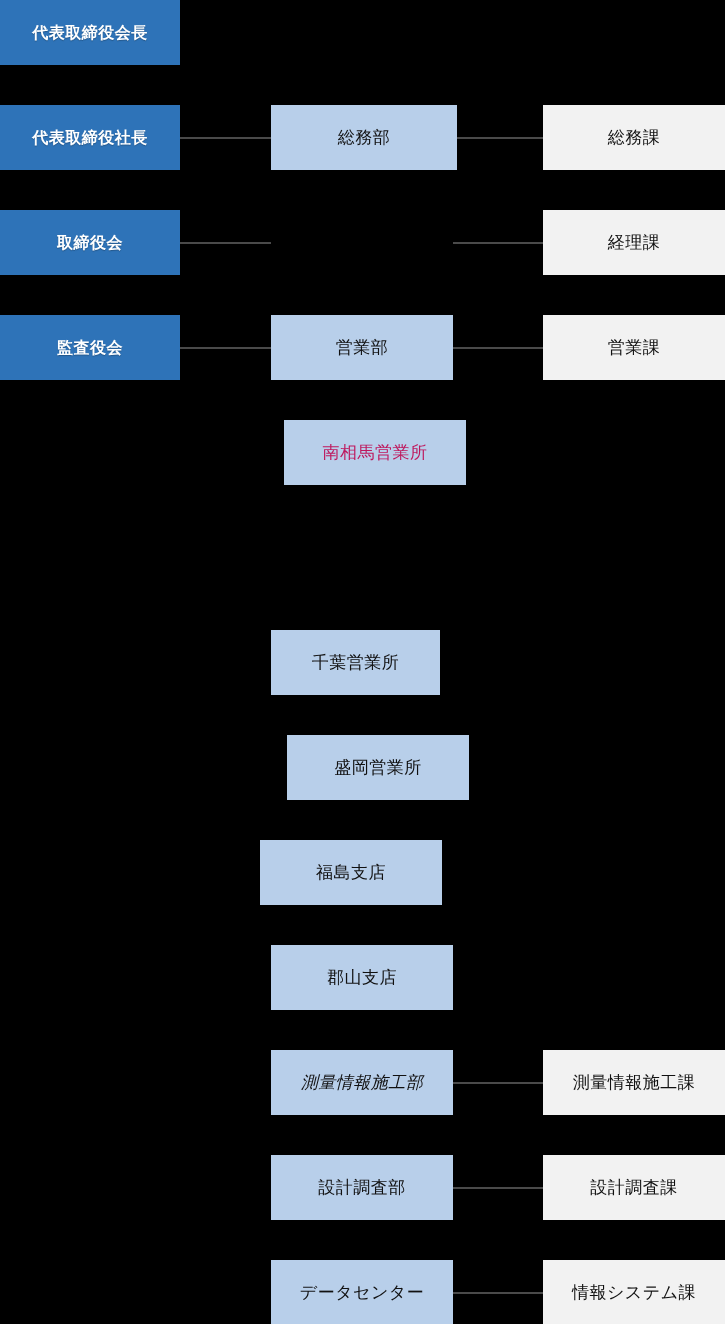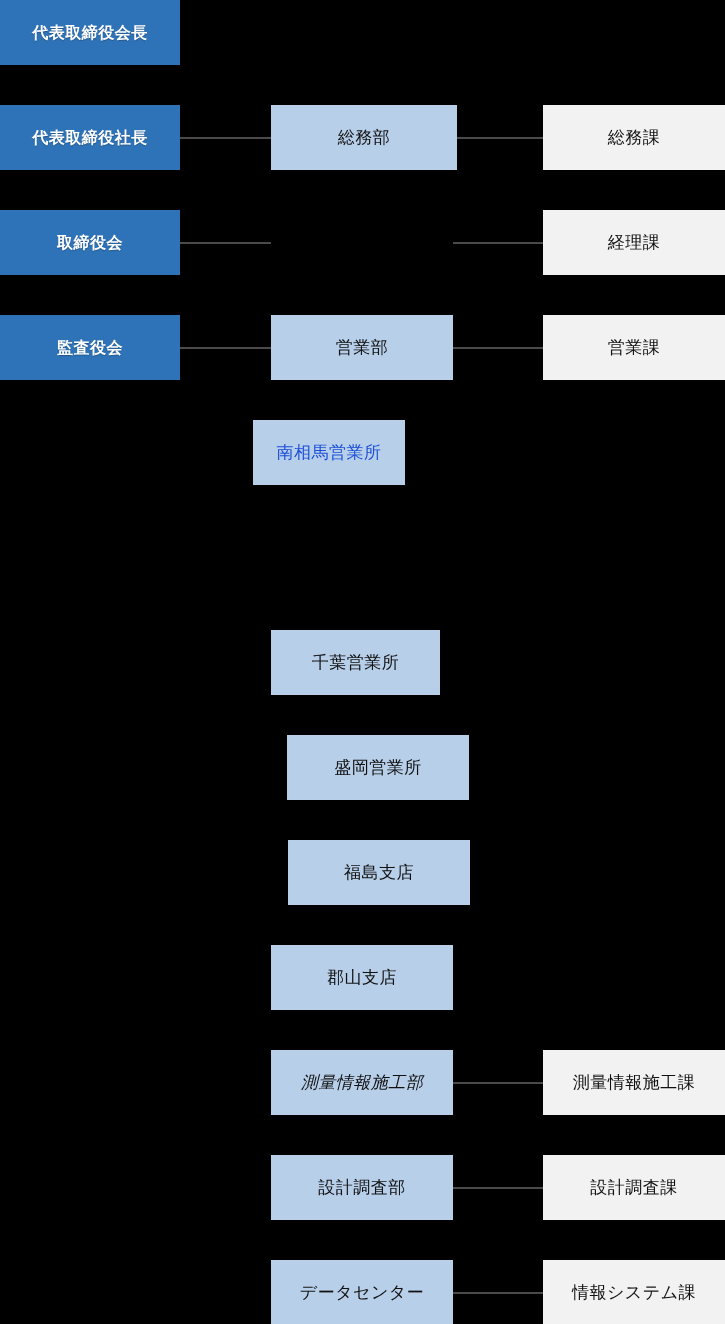--- a/index.html
+++ b/index.html
@@ -70,24 +70,24 @@
     <div class="connector" style="left: 453px; top: 242px; width: 90px;"></div>
     <div class="connector" style="left: 453px; top: 1082px; width: 90px;"></div>
     <div class="connector" style="left: 453px; top: 1187px; width: 90px;"></div>
     <div class="connector" style="left: 453px; top: 1292px; width: 90px;"></div>
     <div class="node lvl-exec" style="left: 0px; top: 0px; width: 180px; height: 65px; background: rgb(46, 115, 184); color: rgb(255, 255, 255);">代表取締役会長</div>
     <div class="node lvl-exec" style="left: 0px; top: 105px; width: 180px; height: 65px; background: rgb(46, 115, 184); color: rgb(255, 255, 255);">代表取締役社長</div>
     <div class="node lvl-exec" style="left: 0px; top: 210px; width: 180px; height: 65px; background: rgb(46, 115, 184); color: rgb(255, 255, 255);">取締役会</div>
     <div class="node lvl-exec" style="left: 0px; top: 315px; width: 180px; height: 65px; background: rgb(46, 115, 184); color: rgb(255, 255, 255);">監査役会</div>
     <div class="node lvl-div" style="left: 271px; top: 105px; width: 186px; height: 65px; background: rgb(184, 207, 234); color: rgb(17, 17, 17);">総務部</div>
     <div class="node lvl-div" style="left: 271px; top: 315px; width: 182px; height: 65px; background: rgb(184, 207, 234); color: rgb(17, 17, 17);">営業部</div>
-    <div class="node lvl-div" style="left: 253px; top: 420px; width: 152px; height: 65px; background: rgb(184, 207, 234); color: #1d4ed8;">南相馬営業所</div>
+    <div class="node lvl-div" style="left: 284px; top: 420px; width: 182px; height: 65px; background: rgb(184, 207, 234); color: #be185d;">南相馬営業所</div>
     <div class="node lvl-div" style="left: 271px; top: 630px; width: 169px; height: 65px; background: rgb(184, 207, 234); color: rgb(17, 17, 17);">千葉営業所</div>
     <div class="node lvl-div" style="left: 271px; top: 735px; width: 182px; height: 65px; background: rgb(184, 207, 234); color: rgb(17, 17, 17); margin-left: 16px;">盛岡営業所</div>
-    <div class="node lvl-div" style="left: 288px; top: 840px; width: 182px; height: 65px; background: rgb(184, 207, 234); color: rgb(17, 17, 17);">福島支店</div>
+    <div class="node lvl-div" style="left: 260px; top: 840px; width: 182px; height: 65px; background: rgb(184, 207, 234); color: rgb(17, 17, 17);">福島支店</div>
     <div class="node lvl-div" style="left: 271px; top: 945px; width: 182px; height: 65px; background: rgb(184, 207, 234); color: rgb(17, 17, 17);">郡山支店</div>
     <div class="node lvl-div" style="left: 271px; top: 1050px; width: 182px; height: 65px; background: rgb(184, 207, 234); color: rgb(17, 17, 17); font-style: italic;">測量情報施工部</div>
     <div class="node lvl-div" style="left: 271px; top: 1155px; width: 182px; height: 65px; background: rgb(184, 207, 234); color: rgb(17, 17, 17);">設計調査部</div>
     <div class="node lvl-div" style="left: 271px; top: 1260px; width: 182px; height: 65px; background: rgb(184, 207, 234); color: rgb(17, 17, 17);">データセンター</div>
     <div class="node lvl-sec" style="left: 543px; top: 105px; width: 182px; height: 65px; background: rgb(242, 242, 242); color: rgb(17, 17, 17);">総務課</div>
     <div class="node lvl-sec" style="left: 543px; top: 210px; width: 182px; height: 65px; background: rgb(242, 242, 242); color: rgb(17, 17, 17);">経理課</div>
     <div class="node lvl-sec" style="left: 543px; top: 315px; width: 182px; height: 65px; background: rgb(242, 242, 242); color: rgb(17, 17, 17);">営業課</div>
     <div class="node lvl-sec" style="left: 543px; top: 1050px; width: 182px; height: 65px; background: rgb(242, 242, 242); color: rgb(17, 17, 17);">測量情報施工課</div>
     <div class="node lvl-sec" style="left: 543px; top: 1155px; width: 182px; height: 65px; background: rgb(242, 242, 242); color: rgb(17, 17, 17);">設計調査課</div>
     <div class="node lvl-sec" style="left: 543px; top: 1260px; width: 182px; height: 65px; background: rgb(242, 242, 242); color: rgb(17, 17, 17);">情報システム課</div>

